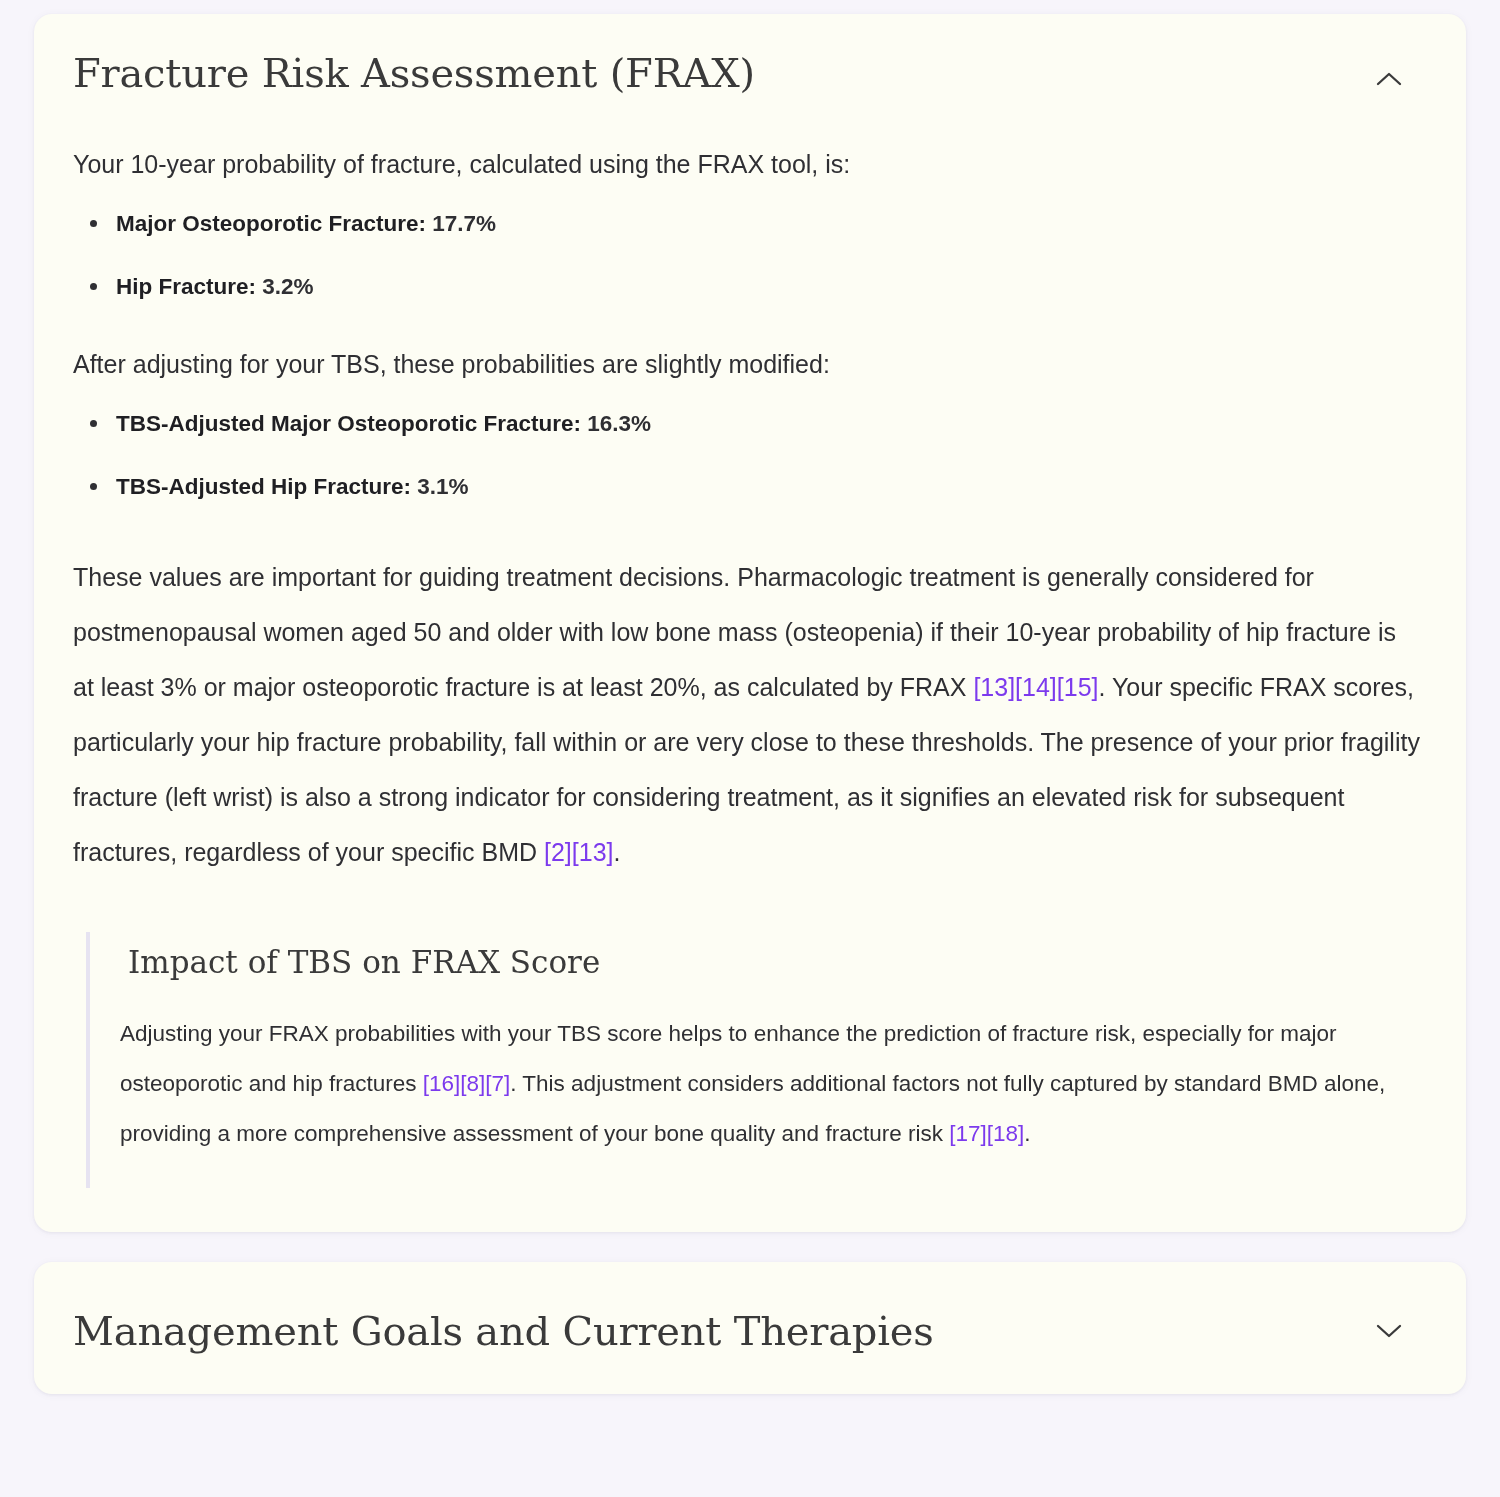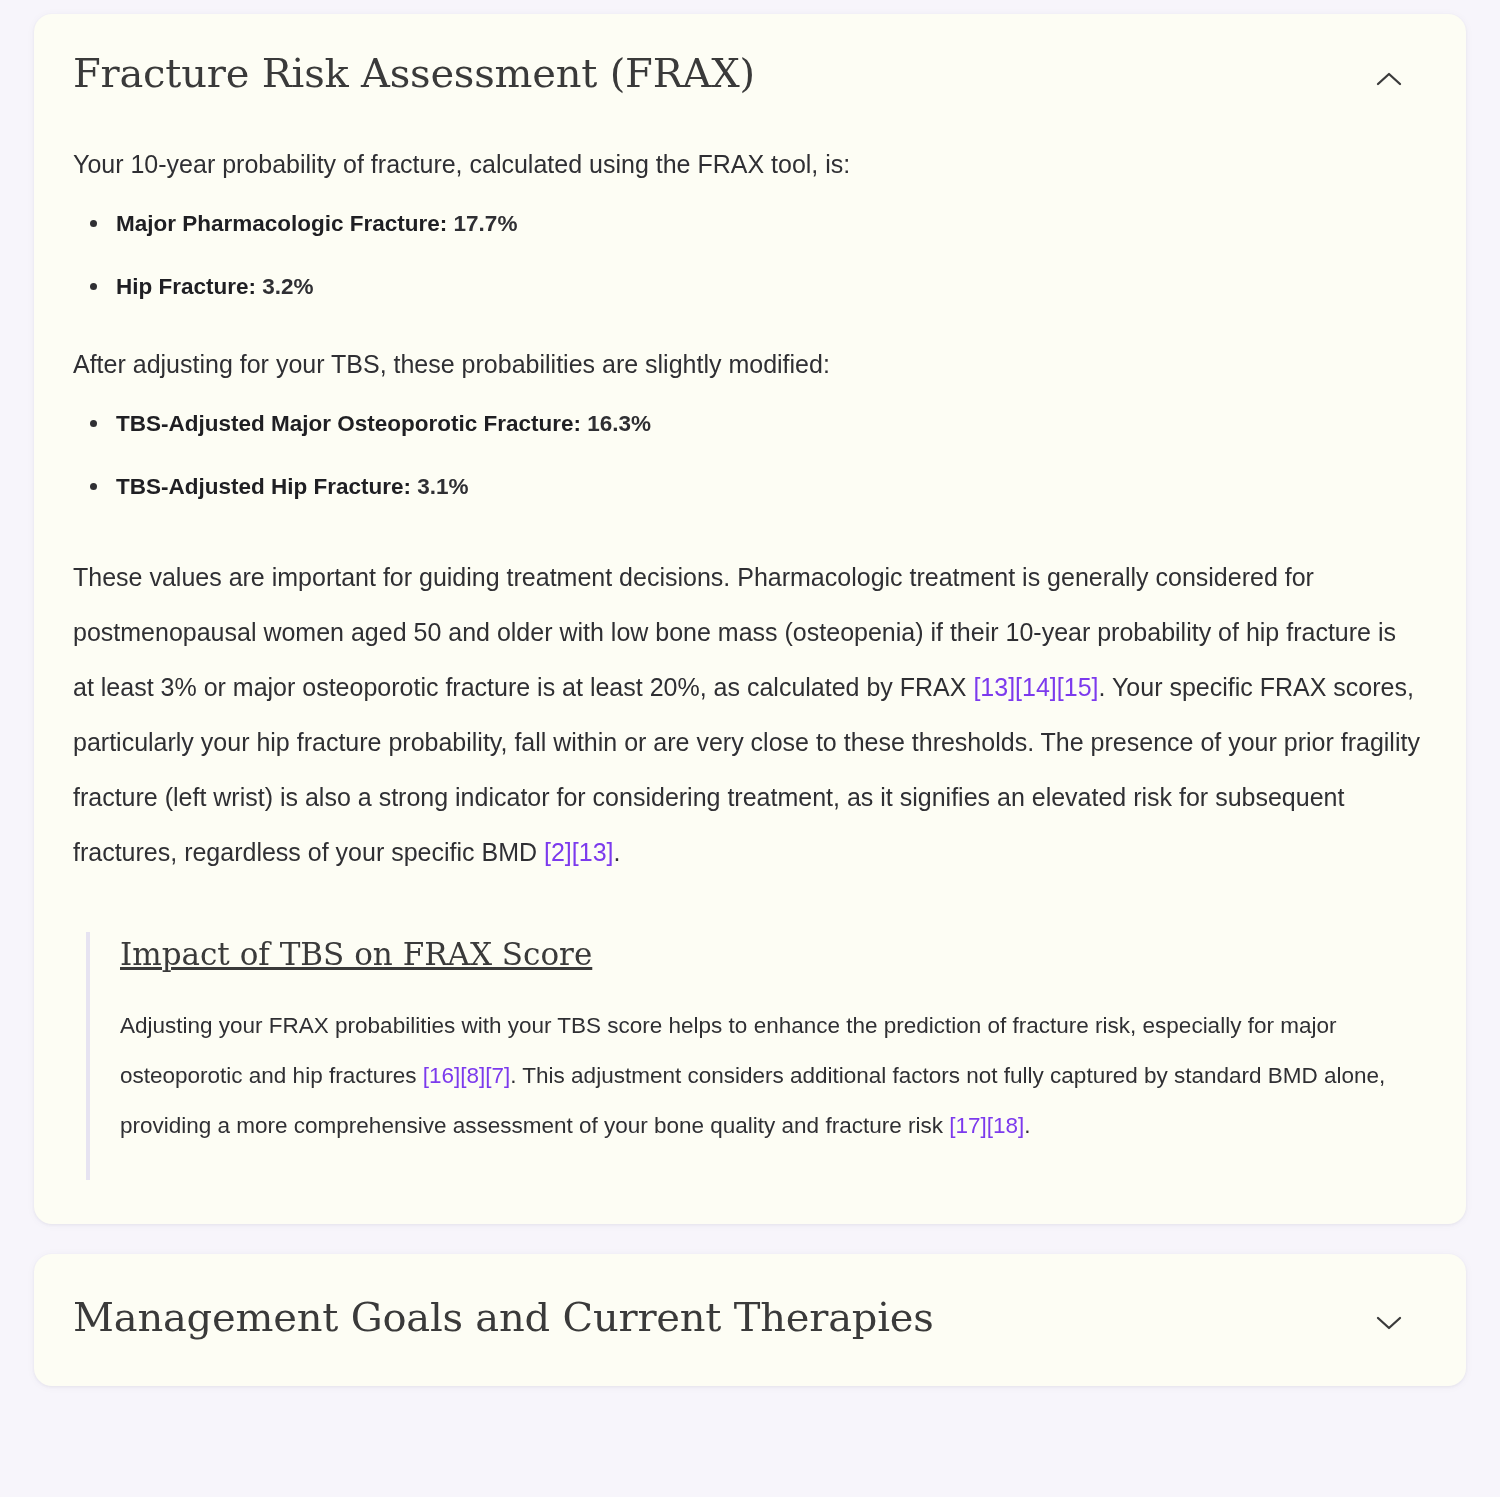--- a/index.html
+++ b/index.html
@@ -120,36 +120,35 @@
   .callout {
     margin: 52px 0 0 14px;
     padding: 4px 0 6px 30px;
     border-left: 4px solid #e6e3f1;
   }
   .callout-title {
     font-family: "DejaVu Serif", "Liberation Serif", serif;
     font-size: 31px;
     font-weight: 400;
     color: #3a3a3a;
-    margin: 0;
+    margin: 8px;
     line-height: 1.2;
-    text-decoration: underline;
   }
   .callout-body {
     font-size: 22.5px;
     line-height: 2.22;
     color: #2f2f33;
     margin-top: 28px;
   }
 
   
   .card-collapsed {
     padding: 40px 46px 40px 38px;
     display: flex;
-    align-items: flex-start;
+    align-items: flex-end;
     justify-content: space-between;
     min-height: 118px;
     box-sizing: border-box;
   }
   .card-collapsed .section-title { font-size: 40px; }
 </style>
 </head>
 <body>
 
 <div class="page">
@@ -162,21 +161,21 @@
         <svg width="26" height="16" viewBox="0 0 26 16" fill="none" xmlns="http://www.w3.org/2000/svg" aria-hidden="true">
           <path d="M2 13 L13 3 L24 13" stroke="#3a3a3a" stroke-width="2.3" stroke-linecap="round" stroke-linejoin="round"></path>
         </svg>
       </span>
     </div>
 
     <p class="body-text lead-line">Your 10-year probability of fracture, calculated using the FRAX tool, is:</p>
 
     <ul class="metrics">
       <li>
-        <span class="metric-label">Major Pharmacologic Fracture:</span><span class="metric-value"> 17.7%</span>
+        <span class="metric-label">Major Osteoporotic Fracture:</span><span class="metric-value"> 17.7%</span>
       </li>
       <li>
         <span class="metric-label">Hip Fracture:</span><span class="metric-value"> 3.2%</span>
       </li>
     </ul>
 
     <p class="body-text mid-line">After adjusting for your TBS, these probabilities are slightly modified:</p>
 
     <ul class="metrics">
       <li>

